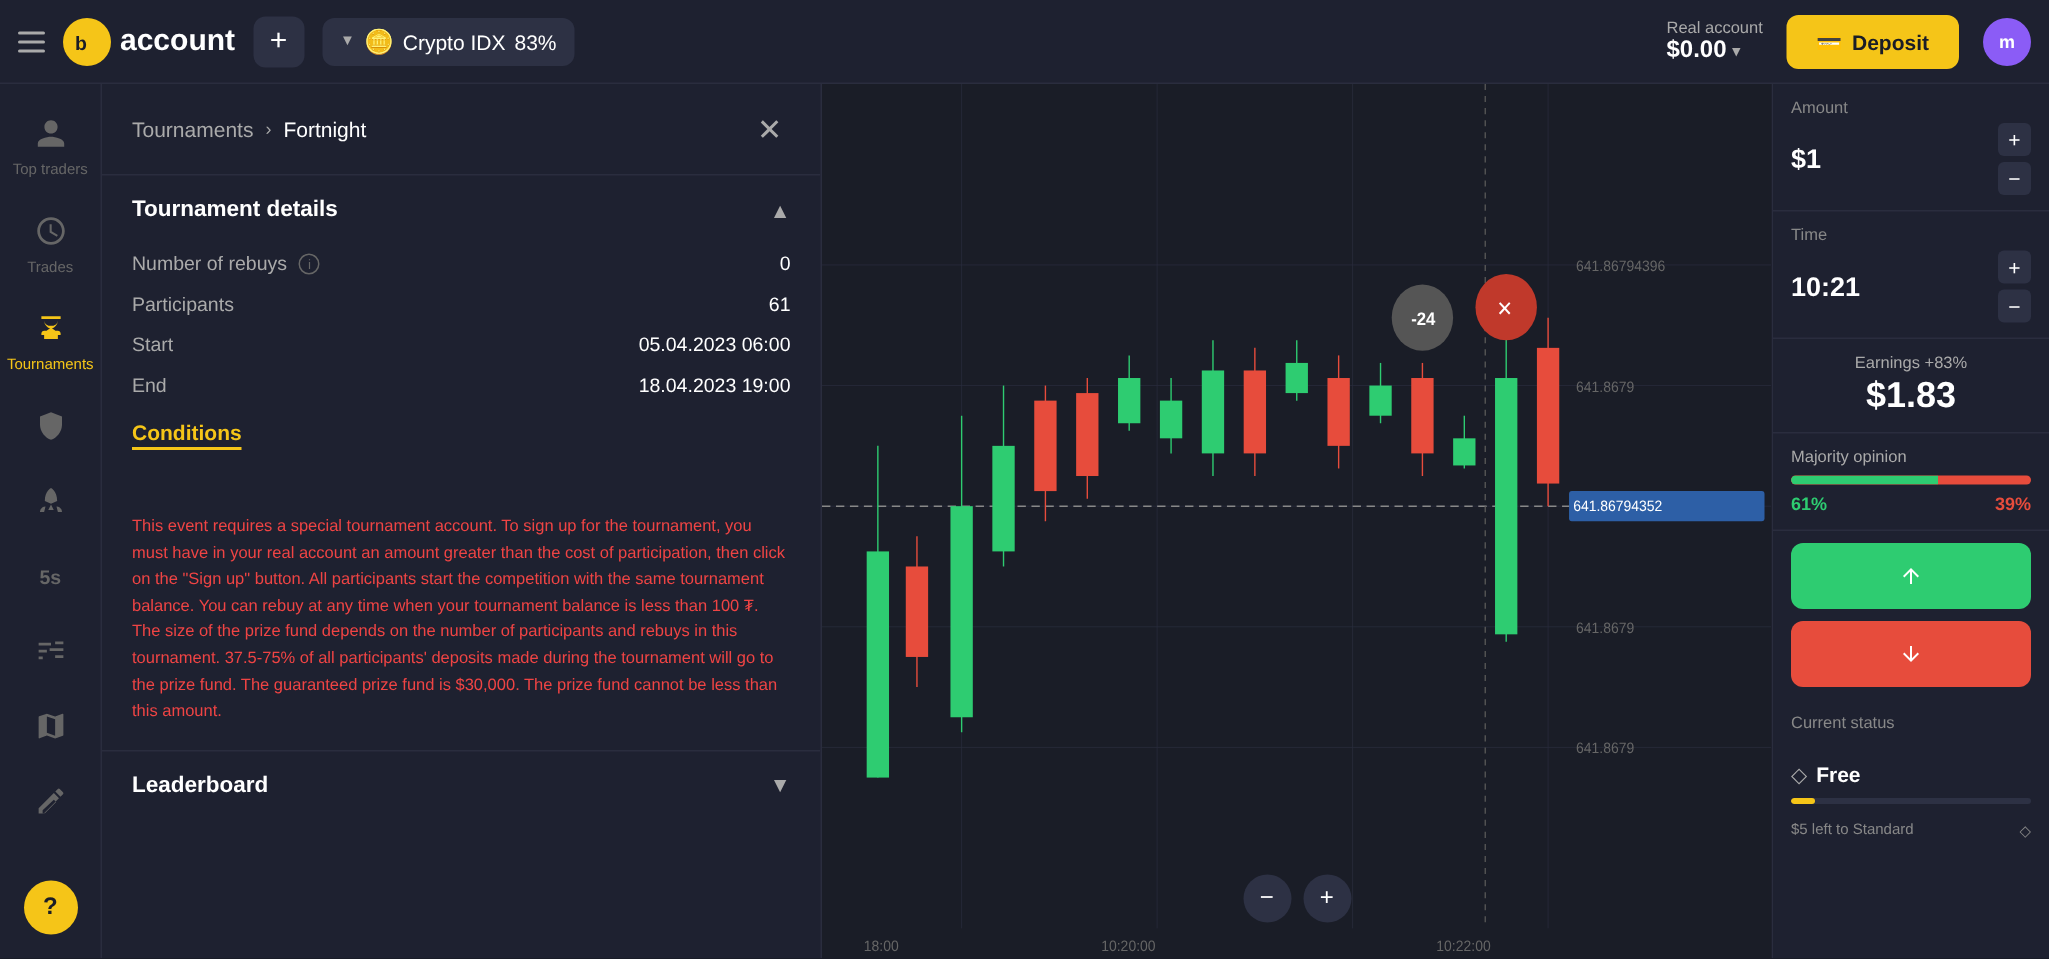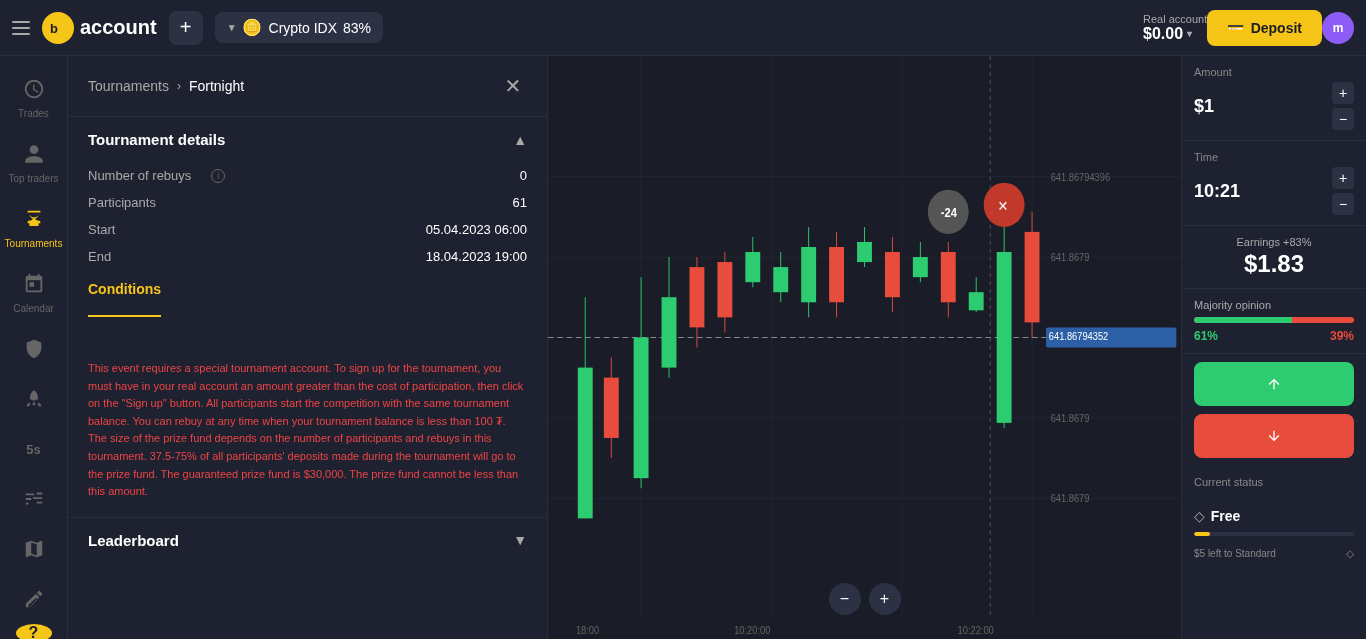--- a/index.html
+++ b/index.html
@@ -52,21 +52,21 @@
       display: flex; align-items: center; gap: 6px;
       background: #2d3144; border-radius: 8px;
       padding: 6px 12px; cursor: pointer;
       font-size: 14px; color: #fff;
     }
     .asset-selector .arrow { font-size: 10px; color: #aaa; }
     .asset-icon { font-size: 16px; }
 
     .topnav-right {
       margin-left: auto;
-      display: flex; align-items: center; gap: 0;
+      display: flex; align-items: center; gap: 16px;
     }
     .account-info { text-align: right; }
     .account-label { font-size: 11px; color: #aaa; }
     .account-value { font-size: 16px; font-weight: 600; color: #fff; display: flex; align-items: center; gap: 4px; }
     .account-value .caret { font-size: 10px; color: #aaa; }
     .deposit-btn {
       background: #f5c518; color: #1a1d27; font-weight: 700;
       border: none; border-radius: 8px; padding: 10px 20px;
       cursor: pointer; font-size: 14px; display: flex; align-items: center; gap: 6px;
     }
@@ -161,33 +161,33 @@
     .section-toggle { color: #aaa; font-size: 14px; }
 
     .details-table {
       padding: 0 20px 10px;
     }
     .detail-row {
       display: flex; justify-content: space-between; align-items: center;
       padding: 6px 0;
       font-size: 13px;
     }
-    .detail-label { color: #aaa; display: flex; align-items: center; gap: 20px; }
+    .detail-label { color: #aaa; display: flex; align-items: center; gap: 8px; }
     .detail-value { color: #fff; }
     .info-icon {
       width: 14px; height: 14px; border-radius: 50%;
       border: 1px solid #666; display: inline-flex; align-items: center; justify-content: center;
       font-size: 9px; color: #666; cursor: pointer;
     }
 
     .conditions-section { padding: 0 20px 16px; }
     .conditions-title {
       font-size: 14px; font-weight: 600; color: #f5c518;
       border-bottom: 2px solid #f5c518;
-      display: inline-block; padding-bottom: 18px;
+      display: inline-block; padding-bottom: 2px;
       margin-bottom: 10px;
     }
     .conditions-text {
       font-size: 11px; color: #ef4444; line-height: 1.6; margin-top: 33px;
     }
 
     .leaderboard-section {
       border-top: 1px solid #2a2d3e;
     }
 
@@ -345,48 +345,40 @@
     <div class="avatar">m</div>
   </div>
 </div>
 
 <div class="main-area">
 
   <div class="left-sidebar">
     <div class="sidebar-item">
       <div class="icon-wrap">
         <svg viewBox="0 0 24 24">
+            <path d="M12 12c2.7 0 4.8-2.1 4.8-4.8S14.7 2.4 12 2.4 7.2 4.5 7.2 7.2 9.3 12 12 12zm0 2.4c-3.2 0-9.6 1.6-9.6 4.8v2.4h19.2v-2.4c0-3.2-6.4-4.8-9.6-4.8z"></path>
+          </svg>
+      </div>
+      <span class="sidebar-item-label">Top traders</span>
+    </div>
+    <div class="sidebar-item">
+      <div class="icon-wrap">
+        <svg viewBox="0 0 24 24">
             <path d="M12 2C6.48 2 2 6.48 2 12s4.48 10 10 10 10-4.48 10-10S17.52 2 12 2zm0 18c-4.41 0-8-3.59-8-8s3.59-8 8-8 8 3.59 8 8-3.59 8-8 8zm.5-13H11v6l5.25 3.15.75-1.23-4.5-2.67V7z"></path>
           </svg>
       </div>
       <span class="sidebar-item-label">Trades</span>
     </div>
-    <div class="sidebar-item">
-      <div class="icon-wrap">
-        <svg viewBox="0 0 24 24">
-            <path d="M12 12c2.7 0 4.8-2.1 4.8-4.8S14.7 2.4 12 2.4 7.2 4.5 7.2 7.2 9.3 12 12 12zm0 2.4c-3.2 0-9.6 1.6-9.6 4.8v2.4h19.2v-2.4c0-3.2-6.4-4.8-9.6-4.8z"></path>
-          </svg>
-      </div>
-      <span class="sidebar-item-label">Top traders</span>
-    </div>
     <div class="sidebar-item active">
       <div class="icon-wrap">
         <svg viewBox="0 0 24 24">
             <path d="M19 3H5v2h2v1c0 2.8 1.8 5.1 4.3 6-.9.3-1.8.9-2.5 1.7H7c-1.1 0-2 .9-2 2v1h2v3h10v-3h2v-1c0-1.1-.9-2-2-2h-1.8c-.7-.8-1.6-1.4-2.5-1.7C15.2 11.1 17 8.8 17 6V5h2V3zM7 5h10v1c0 2.2-1.8 4-4 4h-2C9 10 7 8.2 7 6V5z"></path>
           </svg>
       </div>
       <span class="sidebar-item-label">Tournaments</span>
-    </div>
-    <div class="sidebar-item">
-      <div class="icon-wrap">
-        <svg viewBox="0 0 24 24">
-            <path d="M19 3h-1V1h-2v2H8V1H6v2H5C3.9 3 3 3.9 3 5v14c0 1.1.9 2 2 2h14c1.1 0 2-.9 2-2V5c0-1.1-.9-2-2-2zm0 16H5V8h14v11zM7 10h5v5H7z"></path>
-          </svg>
-      </div>
-      <span class="sidebar-item-label">Calendar</span>
     </div>
     <div class="sidebar-item">
       <div class="icon-wrap">
         <svg viewBox="0 0 24 24">
             <path d="M12 2L4 5v6c0 5 3.8 9.7 8 11 4.2-1.3 8-6 8-11V5l-8-3z"></path>
           </svg>
       </div>
     </div>
     <div class="sidebar-item">
       <div class="icon-wrap">

